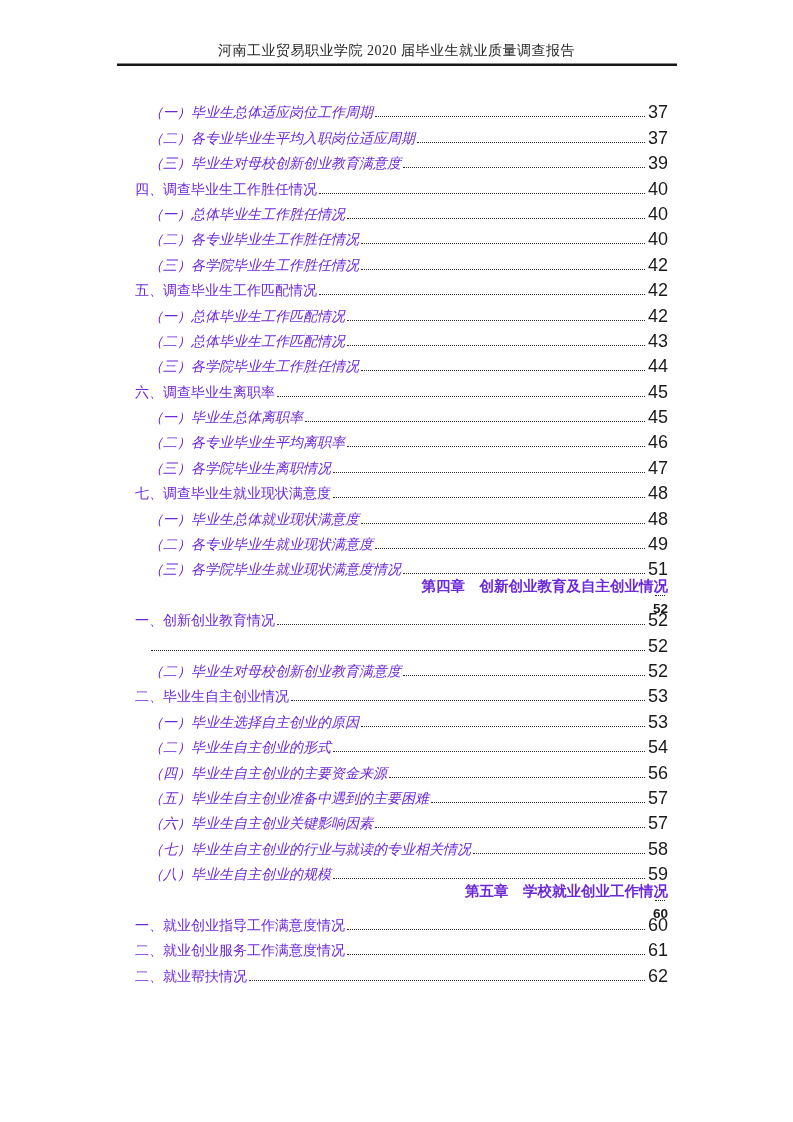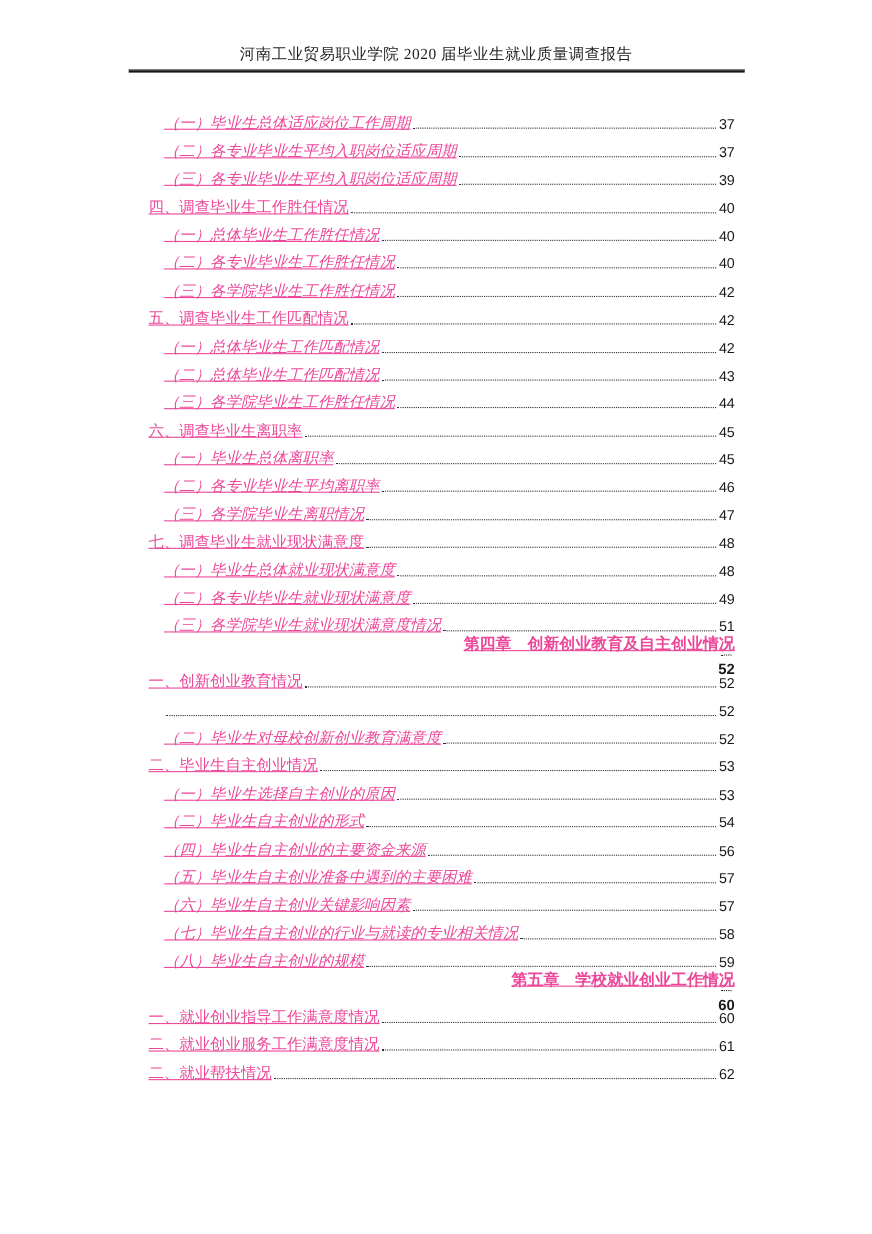--- a/index.html
+++ b/index.html
@@ -45,32 +45,31 @@
   .toc-row {
     display: flex;
     align-items: flex-end;
     height: 25.4px;
     font-size: 14px;
     line-height: 17px;
     white-space: nowrap;
   }
   .toc-row .toc-title {
     white-space: nowrap;
-    color: #ec4899;
-    text-decoration: underline;
+    color: #6d28d9;
   }
   .toc-row .toc-dots {
     flex: 1 1 auto;
     min-width: 10px;
     border-bottom: 1.7px dotted #2f2f2f;
     margin: 0 3px 4px 2px;
   }
   .toc-row .toc-page {
     font-family: "Liberation Sans", sans-serif;
-    font-size: 13px;
+    font-size: 18px;
     color: #1a1a1a;
   }
   
   .toc-row.level-0 {
     font-family: "Liberation Sans", sans-serif;
     font-weight: bold;
     font-size: 14.5px;
     flex-direction: column;
   }
   .toc-row.level-0 .toc-page { font-weight: bold; font-size: 13.5px; }
@@ -115,21 +114,21 @@
     <span class="toc-title">（一）毕业生总体适应岗位工作周期</span>
     <span class="toc-dots"></span>
     <span class="toc-page">37</span>
   </div>
       <div class="toc-row level-2">
     <span class="toc-title">（二）各专业毕业生平均入职岗位适应周期</span>
     <span class="toc-dots"></span>
     <span class="toc-page">37</span>
   </div>
       <div class="toc-row level-2">
-    <span class="toc-title">（三）各专业毕业生平均入职岗位适应周期</span>
+    <span class="toc-title">（三）毕业生对母校创新创业教育满意度</span>
     <span class="toc-dots"></span>
     <span class="toc-page">39</span>
   </div>
       <div class="toc-row level-1">
     <span class="toc-title">四、调查毕业生工作胜任情况</span>
     <span class="toc-dots"></span>
     <span class="toc-page">40</span>
   </div>
       <div class="toc-row level-2">
     <span class="toc-title">（一）总体毕业生工作胜任情况</span>

